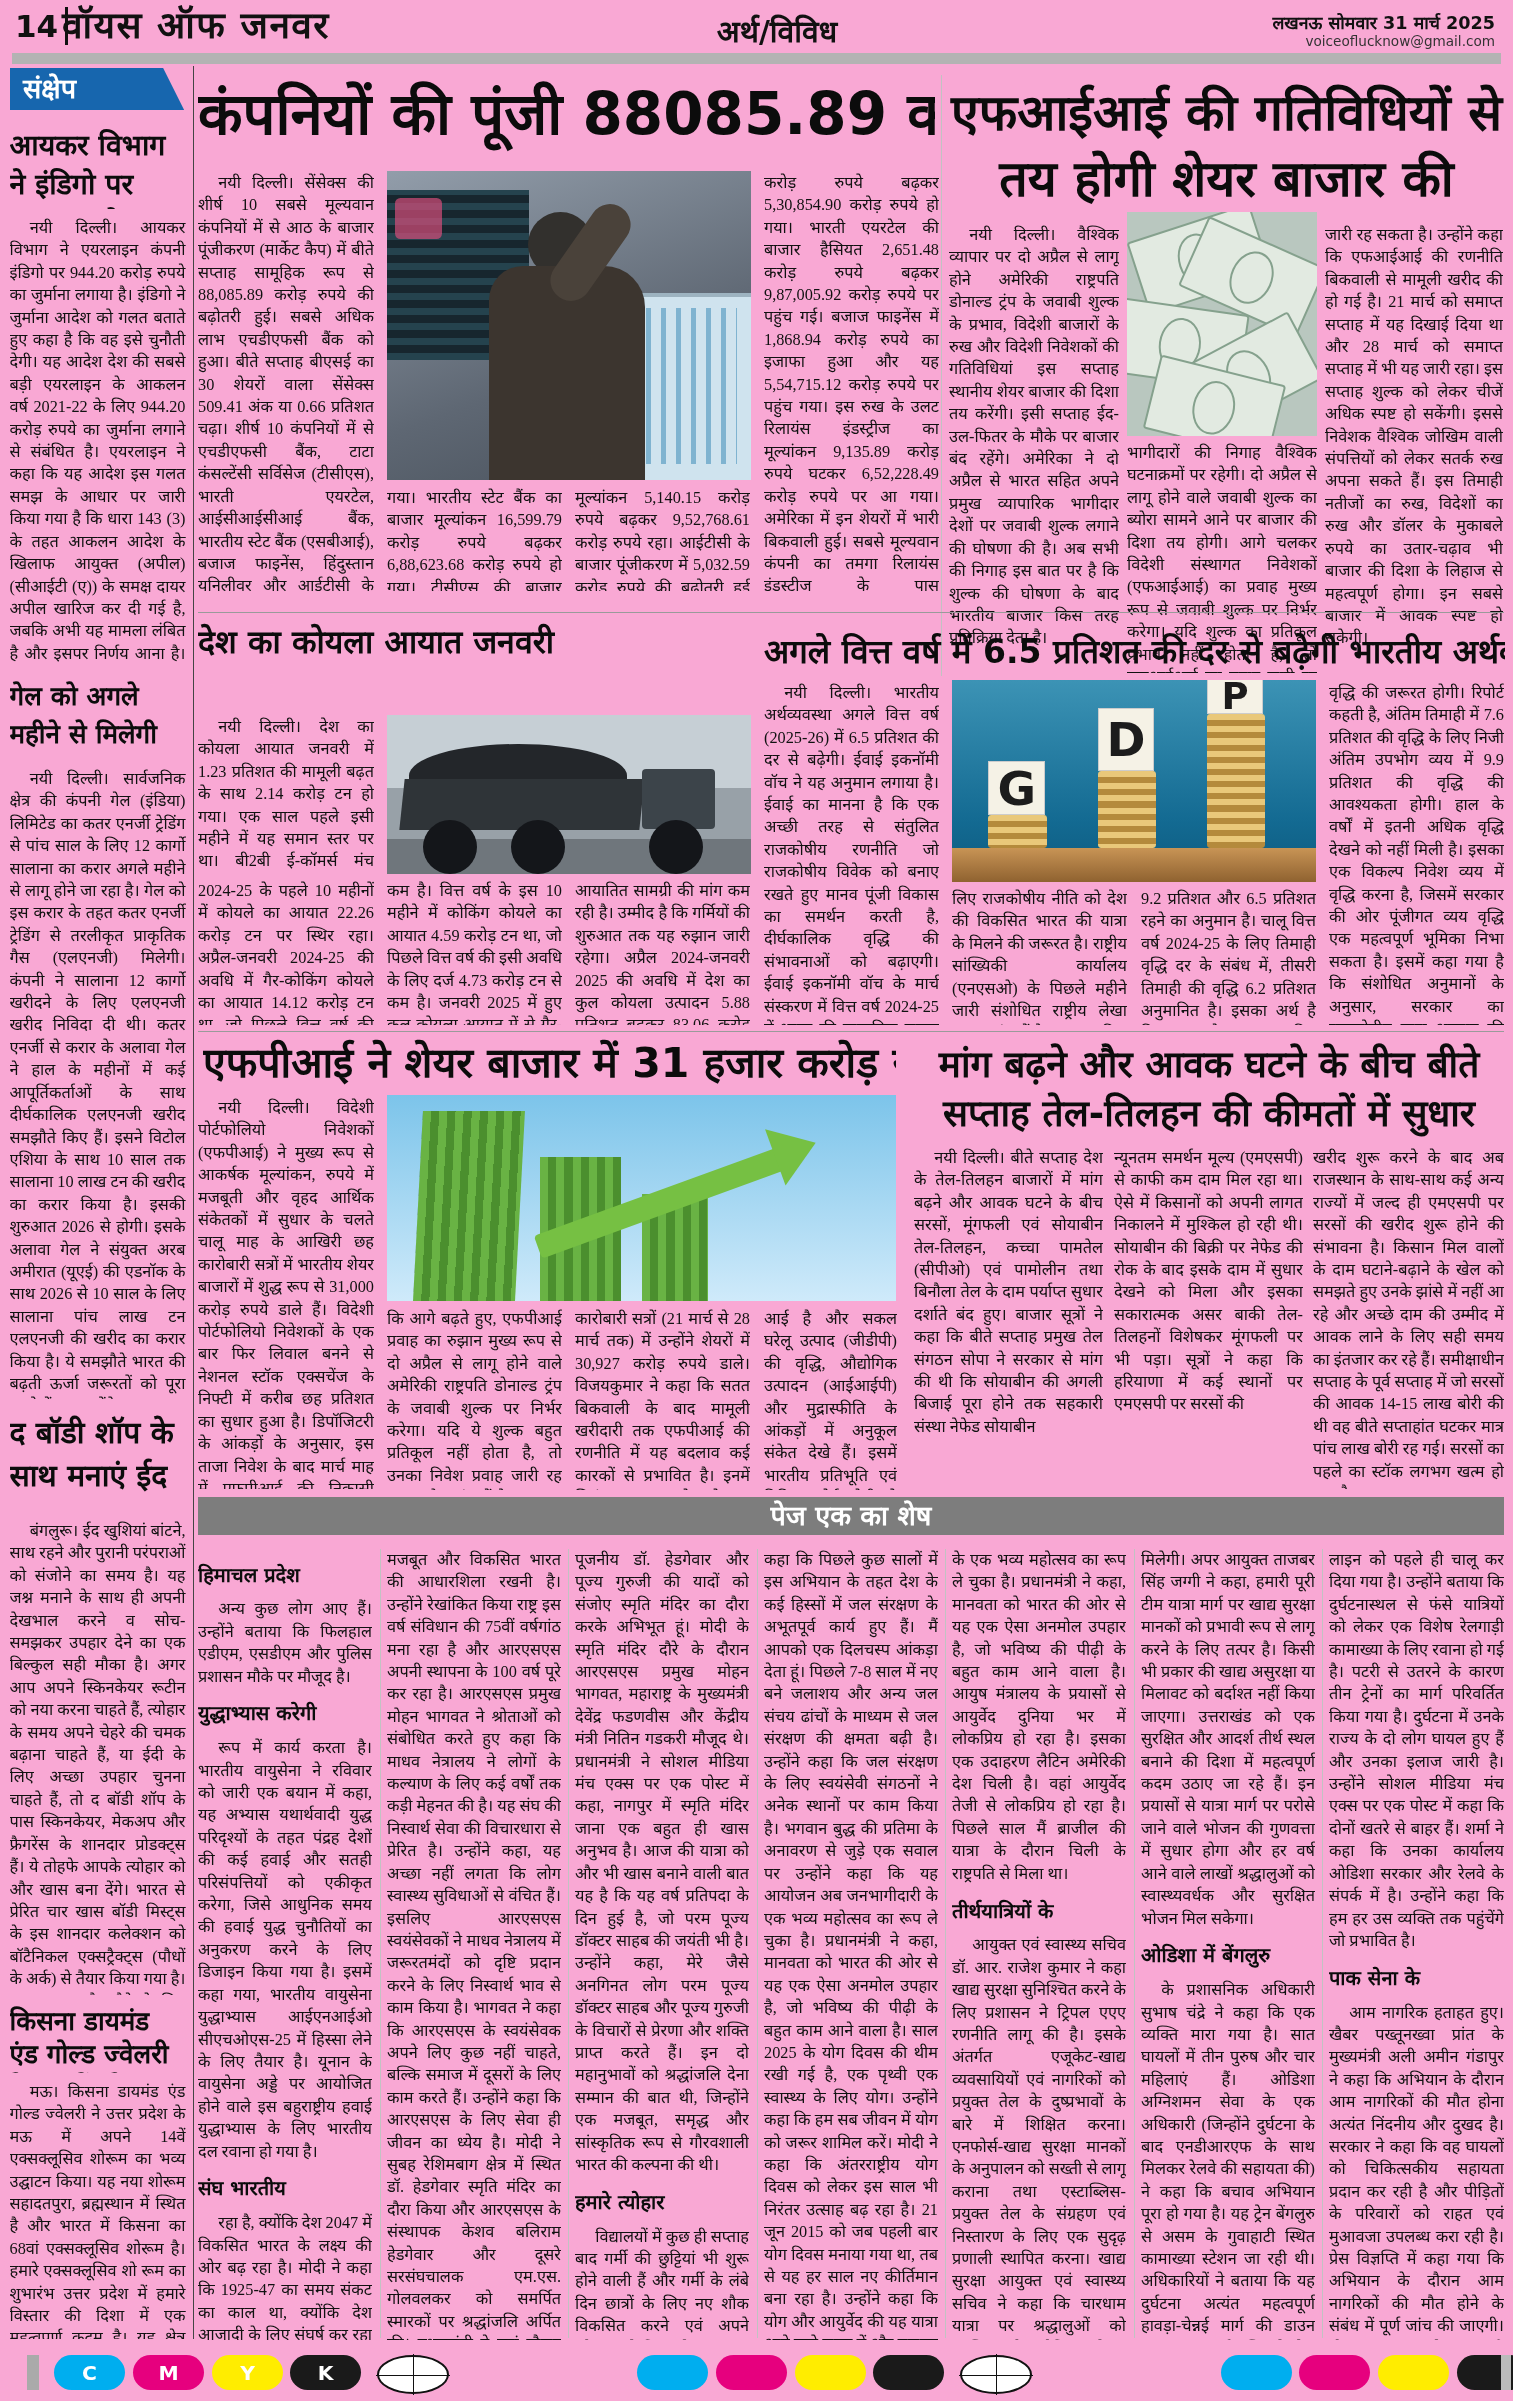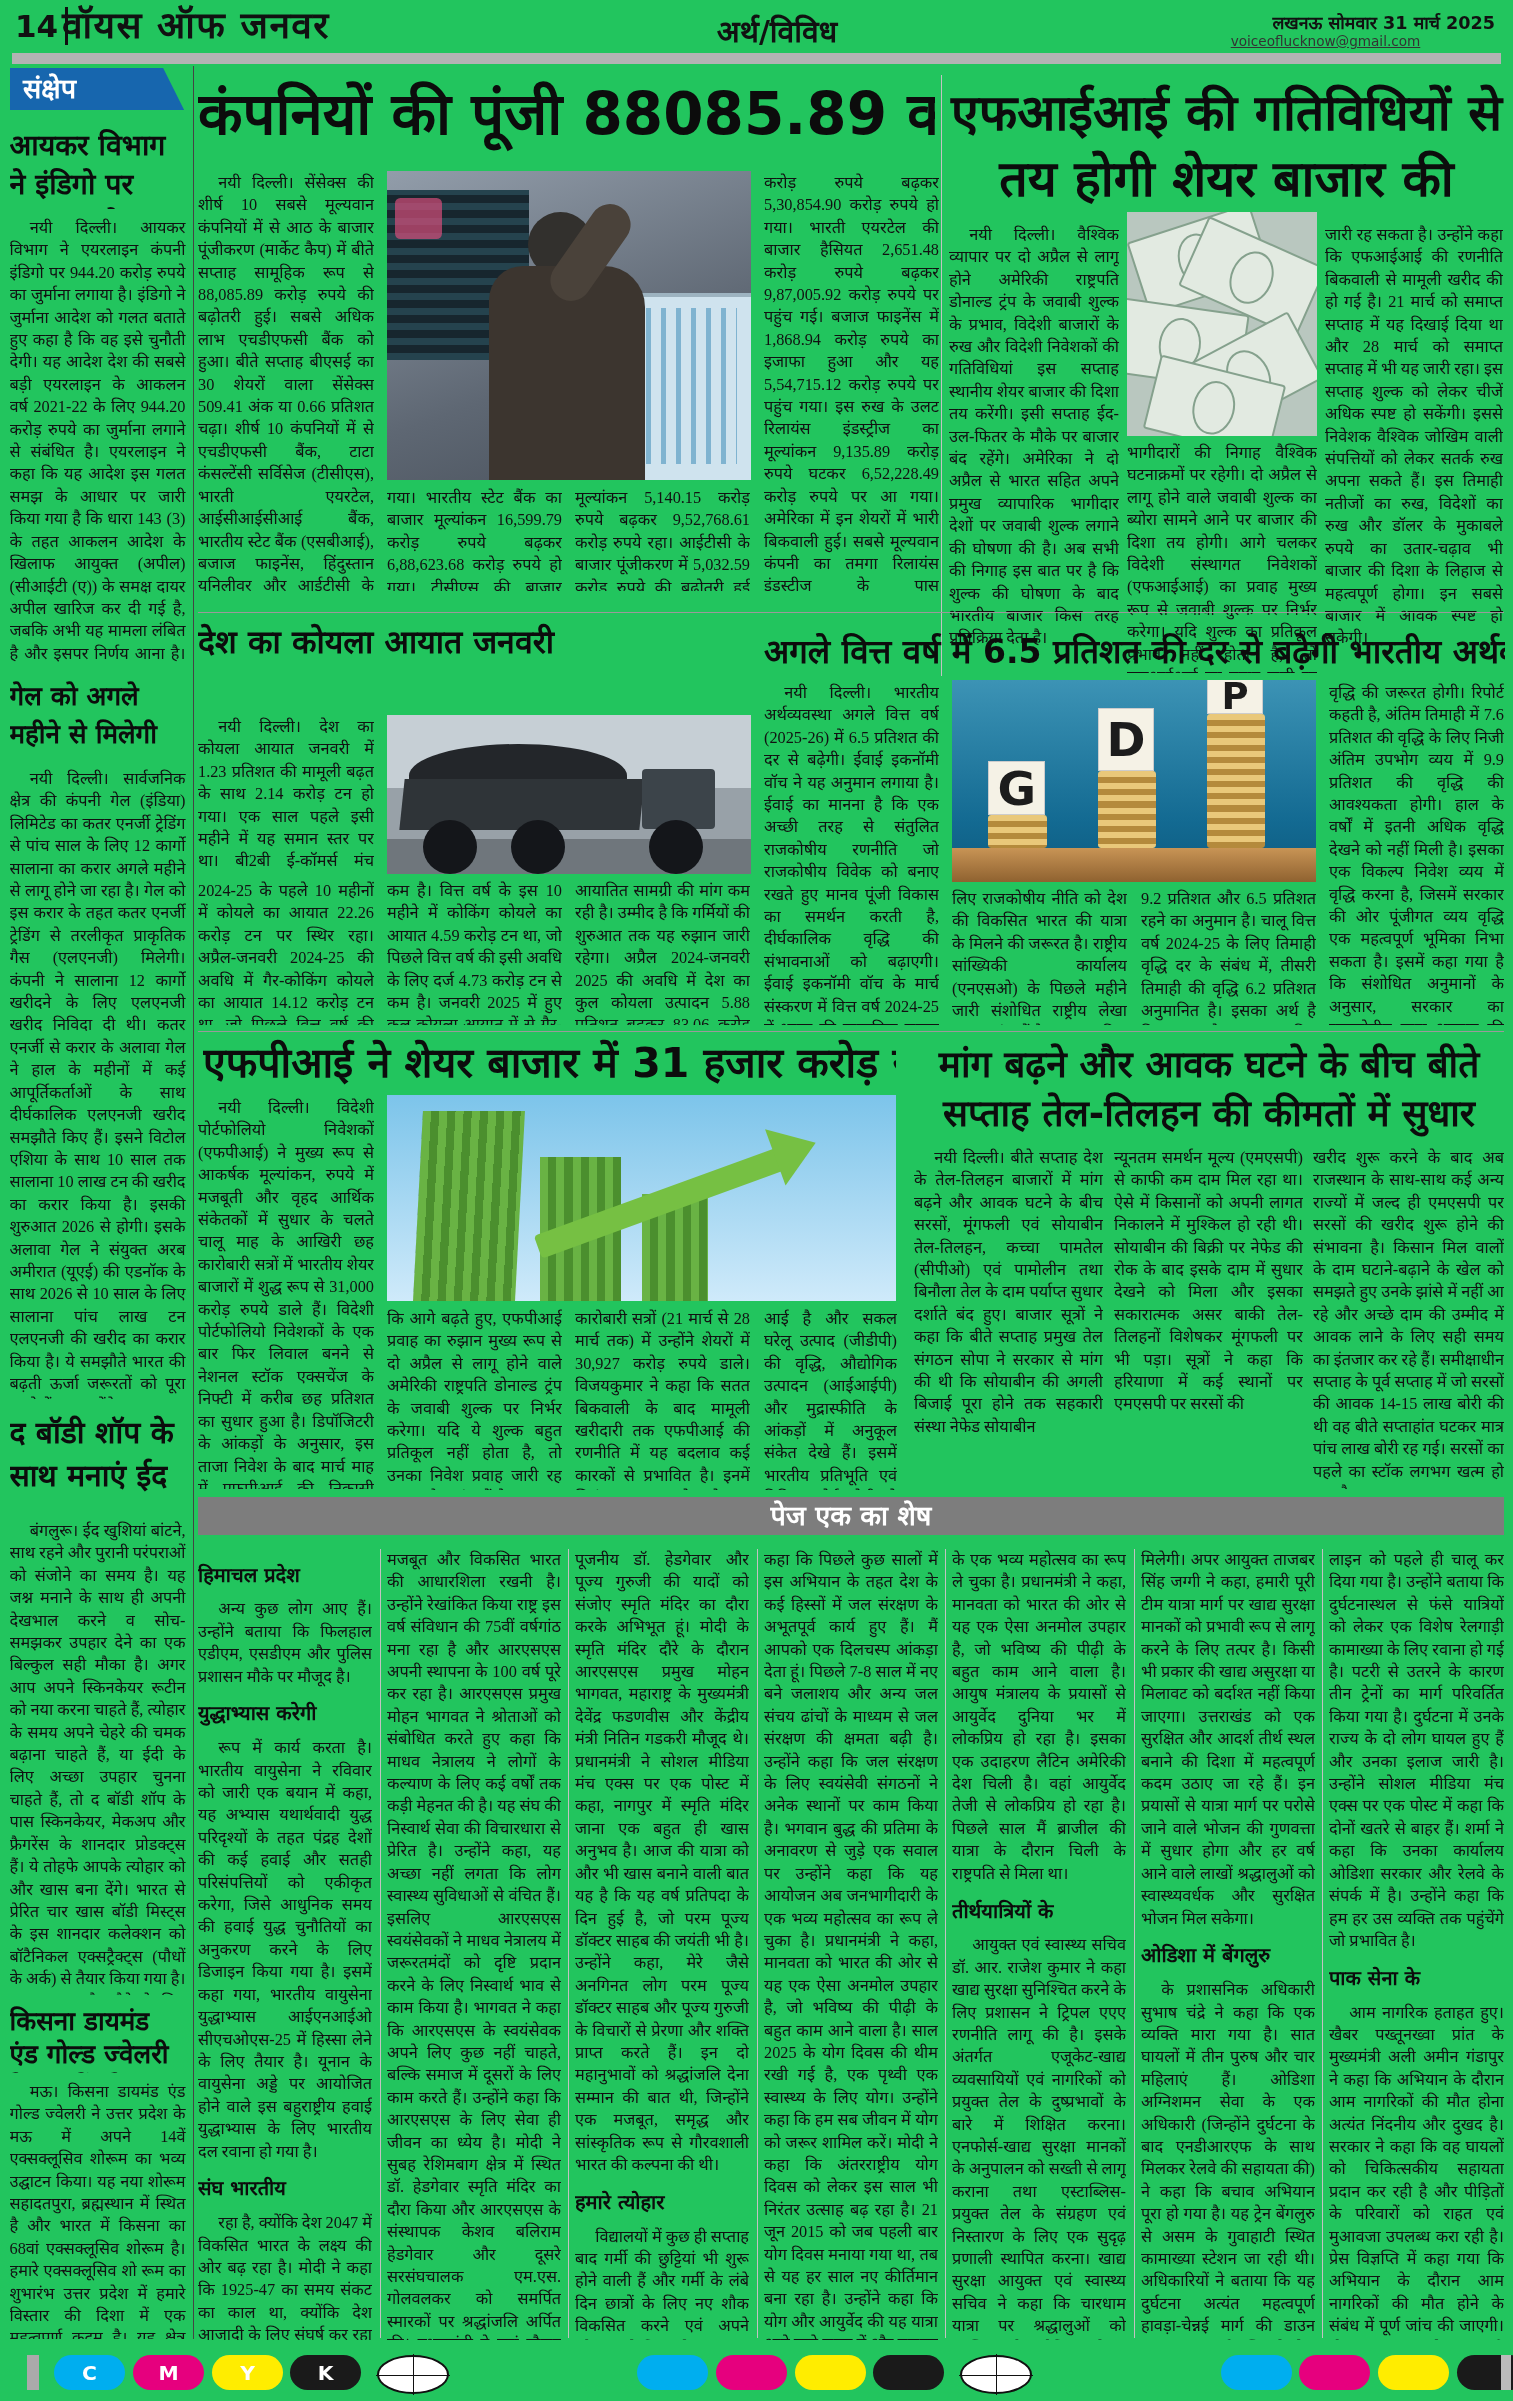--- a/index.html
+++ b/index.html
@@ -1,23 +1,23 @@
 <!DOCTYPE html>
 <html style="font-size:11px"><head>
 <meta charset="utf-8">
 <style>
   html,body{margin:0;padding:0;background:#e8e8e4;}
-  #page{position:relative;width:1514px;height:2401px;background:#22c55e;font-family:"Liberation Serif","DejaVu Serif",serif;color:#111;overflow:hidden;}
+  #page{position:relative;width:1514px;height:2401px;background:#f9a8d4;font-family:"Liberation Serif","DejaVu Serif",serif;color:#111;overflow:hidden;}
   .abs{position:absolute;}
   
   .pagenum{font-family:"DejaVu Sans",sans-serif;font-weight:800;font-size:31px;border-right:3.4px solid #111;padding-right:6.8px;line-height:38px;}
   .masthead{font-family:"DejaVu Sans",sans-serif;font-weight:800;font-size:37px;letter-spacing:1.4px;line-height:41px;}
   .section-title{font-family:"DejaVu Sans",sans-serif;font-weight:800;font-size:30px;margin-left:20px;}
   .dateline{font-family:"DejaVu Sans",sans-serif;font-weight:700;font-size:17.6px;text-align:right;}
-  .email{font-family:"DejaVu Sans",sans-serif;font-size:13.6px;color:#333;text-align:center;text-decoration:underline;}
+  .email{font-family:"DejaVu Sans",sans-serif;font-size:13.6px;color:#333;text-align:right;}
   .toprule{background:#b3b3b3;}
   
   .bcol{font-size:16.3px;line-height:22.4px;text-align:justify;overflow:hidden;}
   .bcol p{margin:0;text-indent:20.3px;}
   .bcol p.noind{text-indent:0;}
   .hl{font-family:"DejaVu Sans",sans-serif;font-weight:800;color:#0c0c0c;overflow:hidden;}
   .sub{font-family:"DejaVu Sans",sans-serif;font-weight:800;font-size:20px;line-height:33px;color:#0c0c0c;margin:9.5px 0 6.8px 0;text-indent:0;}
   .vrule{width:1.4px;background:#444;}
   .lrule{width:0.7px;background:#c2c2c2;}
   .hrule{height:0.7px;background:#9a9a9a;}

